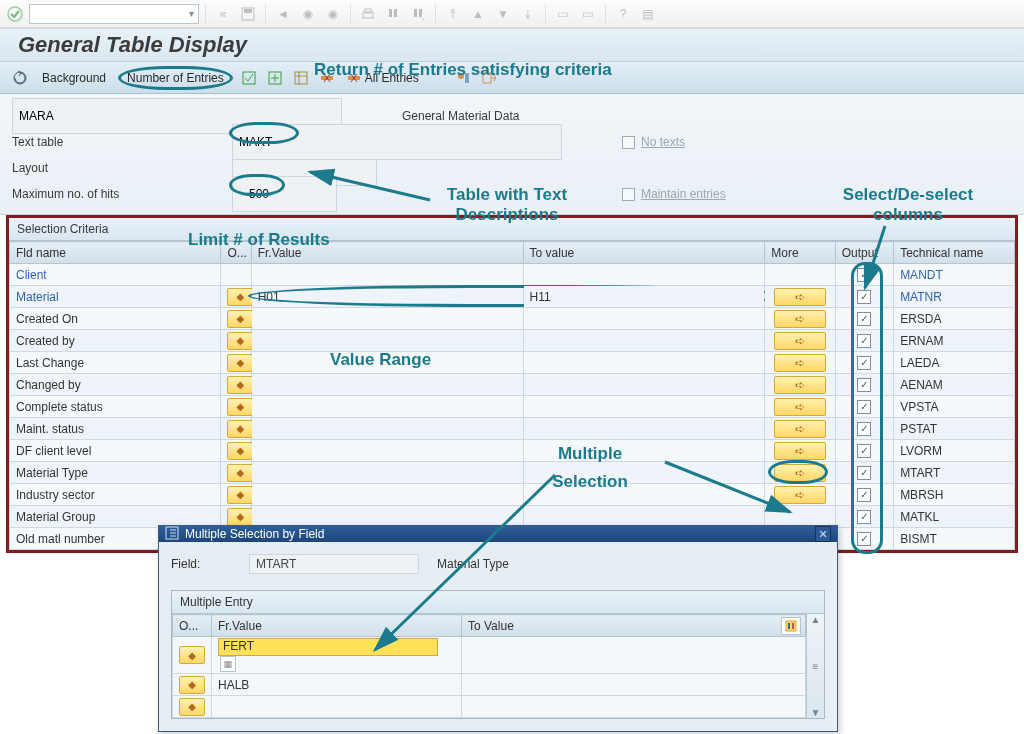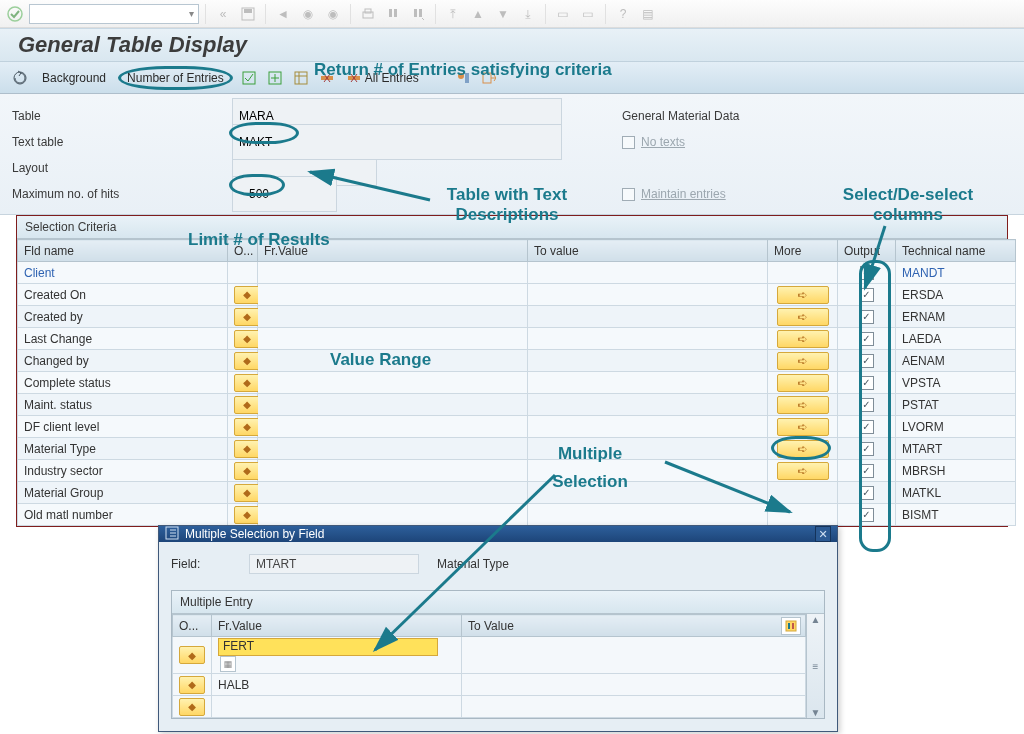--- a/index.html
+++ b/index.html
@@ -113,22 +113,22 @@
   }
   .w330 { width: 330px; }
   .w105 { width: 105px; }
   .oval { border: 3px solid #1b7a8c; border-radius: 50%/60%; }
   .form-area .sub-lbl { color: #3a3a3a; }
   .form-area .chk-label { display:flex; align-items:center; gap:6px; color:#9ca7af;text-decoration:underline; }
   .form-area .chkbox { width:13px; height:13px; border:1px solid #a0acb5; background:#f7fafc; }
 
   
   .sel-wrap {
-    margin: 0 16px;
-    border: 1px solid #7f1d1d;
+    margin: 0 6px;
+    border: 3px solid #7f1d1d;
     background: #f9a8d4;
   }
   .sel-caption {
     background: linear-gradient(#e9f2f8, #d7e6ef);
     padding: 4px 8px;
     border-bottom: 1px solid #b5c4ce;
     color:#3a3a3a;
   }
   table.sel {
     width: 100%;
@@ -376,21 +376,20 @@
   <span class="small-icn">
     <svg width="14" height="14">
         <rect x="1" y="2" width="8" height="10" fill="none" stroke="#d98f4a"></rect>
         <path d="M9 7 H14 M12 4 L14 7 L12 10" fill="none" stroke="#d98f4a"></path>
       </svg>
   </span>
 </div>
 
 <div class="form-area">
   <div class="form-row">
-    <span class="lbl">Table</span>
     <span class="fld w330">
         <span>MARA</span>
       </span>
     <span style="width:60px"></span>
     <span class="sub-lbl">General Material Data</span>
   </div>
   <div class="form-row">
     <span class="lbl">Text table</span>
     <span class="fld w330" style="position:relative">
       <span class="oval" style="position:absolute; left:-4px; top:-3px; width:70px; height:22px; pointer-events:none; border-radius:50%/60%;"></span>
@@ -447,20 +446,29 @@
     </thead>
     <tbody id="sel-body">
         <tr>
           <td><span class="link">Client</span></td>
           <td style="text-align: center;"></td>
           <td></td>
           <td></td>
           <td style="text-align: center; position: relative;"></td>
           <td style="text-align: center;"><span class="out-chk checked"></span></td>
           <td><span class="link">MANDT</span></td>
+        </tr>
+        <tr class="alt">
+          <td><span class="link">Material</span></td>
+          <td style="text-align: center;"><span class="opcell">◆</span></td>
+          <td style="position: relative;">H01<span class="value-oval" style="left: -4px; width: 540px;"></span></td>
+          <td>H11</td>
+          <td style="text-align: center; position: relative;"><span class="morecell">➪</span></td>
+          <td style="text-align: center;"><span class="out-chk checked"></span></td>
+          <td><span class="link">MATNR</span></td>
         </tr>
         <tr>
           <td>Created On</td>
           <td style="text-align: center;"><span class="opcell">◆</span></td>
           <td></td>
           <td></td>
           <td style="text-align: center; position: relative;"><span class="morecell">➪</span></td>
           <td style="text-align: center;"><span class="out-chk checked"></span></td>
           <td>ERSDA</td>
         </tr>

